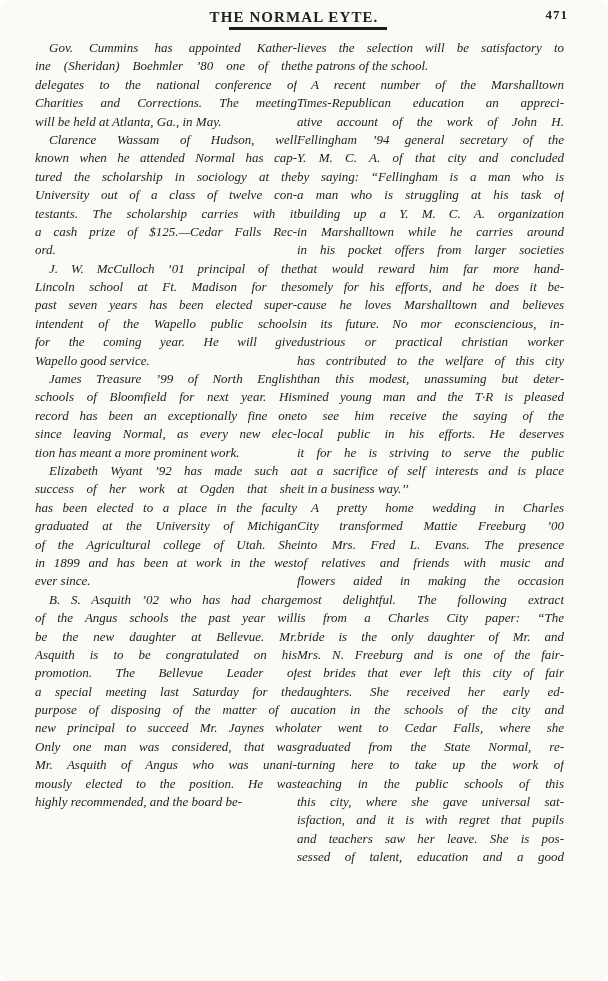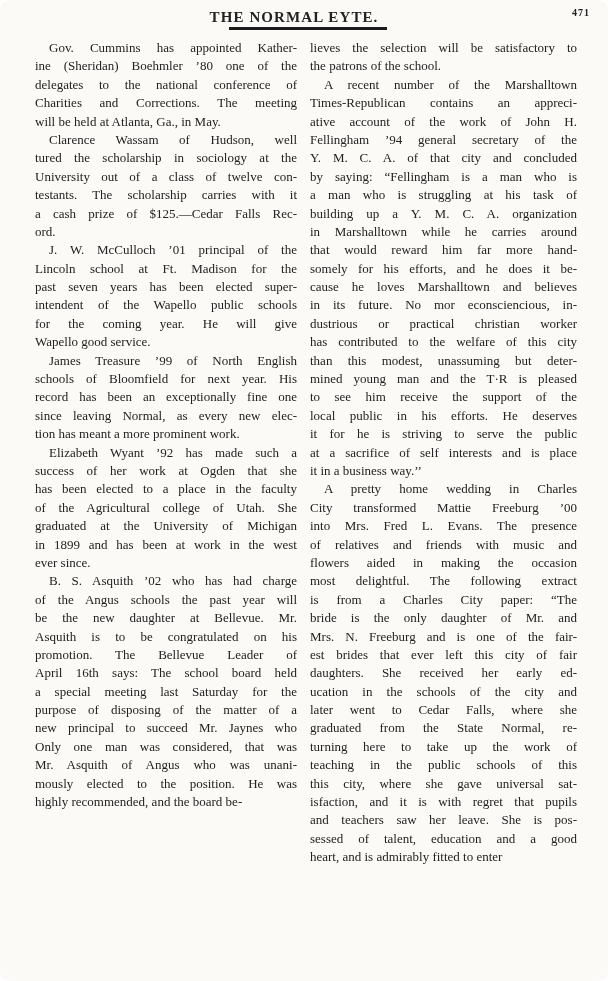--- a/index.html
+++ b/index.html
@@ -34,29 +34,29 @@
   .masthead-rule {
     width: 158px;
     height: 3px;
     background: #1b1b1b;
     margin: 1px auto 0;
     transform: translateX(4px);
   }
   .page-number {
     position: absolute;
     top: 7px;
-    right: 18px;
-    font-size: 10px;
+    right: 40px;
+    font-size: 13px;
     letter-spacing: 1px;
     font-weight: bold;
   }
   .columns {
     display: flex;
     padding: 4px 31px 0 35px;
-    gap: 13px;
+    font-style: italic;
   }
   .col { flex: 0 0 auto; }
   .col.left  { width: 262px; }
   .col.right { width: 267px; }
   .paragraph { margin: 0; }
   .paragraph + .paragraph { margin-top: 0; }
   .line {
     font-size: 13px;
     line-height: 18.4px;
     height: 18.4px;
@@ -80,20 +80,21 @@
     <div class="col left">
         <div class="paragraph">
           <div class="line indent">Gov. Cummins has appointed Kather-</div>
           <div class="line">ine (Sheridan) Boehmler ’80 one of the</div>
           <div class="line">delegates to the national conference of</div>
           <div class="line">Charities and Corrections. The meeting</div>
           <div class="line last">will be held at Atlanta, Ga., in May.</div>
         </div>
         <div class="paragraph">
           <div class="line indent">Clarence Wassam of Hudson, well</div>
+          <div class="line">known when he attended Normal has cap-</div>
           <div class="line">tured the scholarship in sociology at the</div>
           <div class="line">University out of a class of twelve con-</div>
           <div class="line">testants. The scholarship carries with it</div>
           <div class="line">a cash prize of $125.—Cedar Falls Rec-</div>
           <div class="line last">ord.</div>
         </div>
         <div class="paragraph">
           <div class="line indent">J. W. McCulloch ’01 principal of the</div>
           <div class="line">Lincoln school at Ft. Madison for the</div>
           <div class="line">past seven years has been elected super-</div>
@@ -105,65 +106,65 @@
           <div class="line indent">James Treasure ’99 of North English</div>
           <div class="line">schools of Bloomfield for next year. His</div>
           <div class="line">record has been an exceptionally fine one</div>
           <div class="line">since leaving Normal, as every new elec-</div>
           <div class="line last">tion has meant a more prominent work.</div>
         </div>
         <div class="paragraph">
           <div class="line indent">Elizabeth Wyant ’92 has made such a</div>
           <div class="line">success of her work at Ogden that she</div>
           <div class="line">has been elected to a place in the faculty</div>
+          <div class="line">graduated at the University of Michigan</div>
           <div class="line">of the Agricultural college of Utah. She</div>
-          <div class="line">graduated at the University of Michigan</div>
           <div class="line">in 1899 and has been at work in the west</div>
           <div class="line last">ever since.</div>
         </div>
         <div class="paragraph">
           <div class="line indent">B. S. Asquith ’02 who has had charge</div>
           <div class="line">of the Angus schools the past year will</div>
           <div class="line">be the new daughter at Bellevue. Mr.</div>
           <div class="line">Asquith is to be congratulated on his</div>
           <div class="line">promotion. The Bellevue Leader of</div>
-          <div class="line">April 16th says: The school board held</div>
           <div class="line">a special meeting last Saturday for the</div>
           <div class="line">purpose of disposing of the matter of a</div>
           <div class="line">new principal to succeed Mr. Jaynes who</div>
           <div class="line">Only one man was considered, that was</div>
           <div class="line">Mr. Asquith of Angus who was unani-</div>
           <div class="line">mously elected to the position. He was</div>
           <div class="line last">highly recommended, and the board be-</div>
         </div>
       </div>
     <div class="col right">
         <div class="paragraph">
           <div class="line">lieves the selection will be satisfactory to</div>
           <div class="line last">the patrons of the school.</div>
         </div>
         <div class="paragraph">
           <div class="line indent">A recent number of the Marshalltown</div>
-          <div class="line">Times-Republican contains an appreci-</div>
+          <div class="line">Times-Republican education an appreci-</div>
           <div class="line">ative account of the work of John H.</div>
           <div class="line">Fellingham ’94 general secretary of the</div>
           <div class="line">Y. M. C. A. of that city and concluded</div>
           <div class="line">by saying: “Fellingham is a man who is</div>
           <div class="line">a man who is struggling at his task of</div>
           <div class="line">building up a Y. M. C. A. organization</div>
           <div class="line">in Marshalltown while he carries around</div>
+          <div class="line">in his pocket offers from larger societies</div>
           <div class="line">that would reward him far more hand-</div>
           <div class="line">somely for his efforts, and he does it be-</div>
           <div class="line">cause he loves Marshalltown and believes</div>
           <div class="line">in its future. No mor econsciencious, in-</div>
           <div class="line">dustrious or practical christian worker</div>
           <div class="line">has contributed to the welfare of this city</div>
           <div class="line">than this modest, unassuming but deter-</div>
           <div class="line">mined young man and the T·R is pleased</div>
-          <div class="line">to see him receive the support of the</div>
+          <div class="line">to see him receive the saying of the</div>
           <div class="line">local public in his efforts. He deserves</div>
           <div class="line">it for he is striving to serve the public</div>
           <div class="line">at a sacrifice of self interests and is place</div>
           <div class="line last">it in a business way.’’</div>
         </div>
         <div class="paragraph">
           <div class="line indent">A pretty home wedding in Charles</div>
           <div class="line">City transformed Mattie Freeburg ’00</div>
           <div class="line">into Mrs. Fred L. Evans. The presence</div>
           <div class="line">of relatives and friends with music and</div>
@@ -176,17 +177,16 @@
           <div class="line">daughters. She received her early ed-</div>
           <div class="line">ucation in the schools of the city and</div>
           <div class="line">later went to Cedar Falls, where she</div>
           <div class="line">graduated from the State Normal, re-</div>
           <div class="line">turning here to take up the work of</div>
           <div class="line">teaching in the public schools of this</div>
           <div class="line">this city, where she gave universal sat-</div>
           <div class="line">isfaction, and it is with regret that pupils</div>
           <div class="line">and teachers saw her leave. She is pos-</div>
           <div class="line">sessed of talent, education and a good</div>
-          <div class="line last">heart, and is admirably fitted to enter</div>
         </div>
       </div>
   </div>
 </div>
 
 </body></html>

